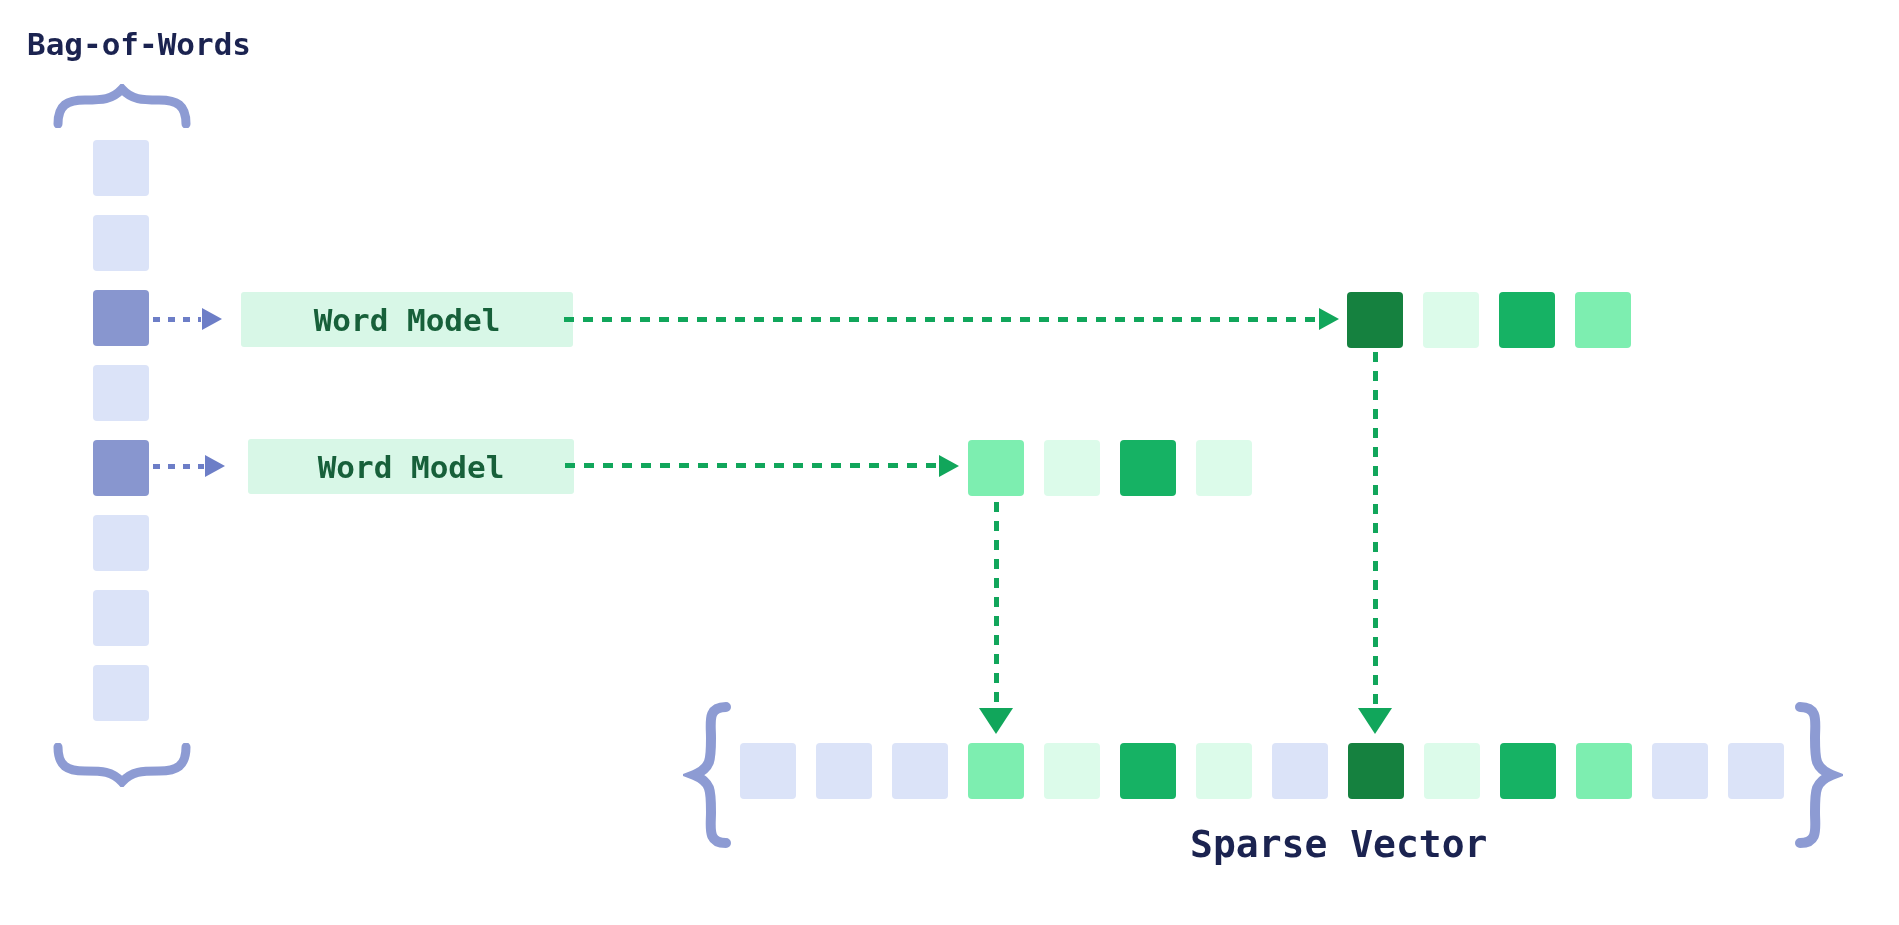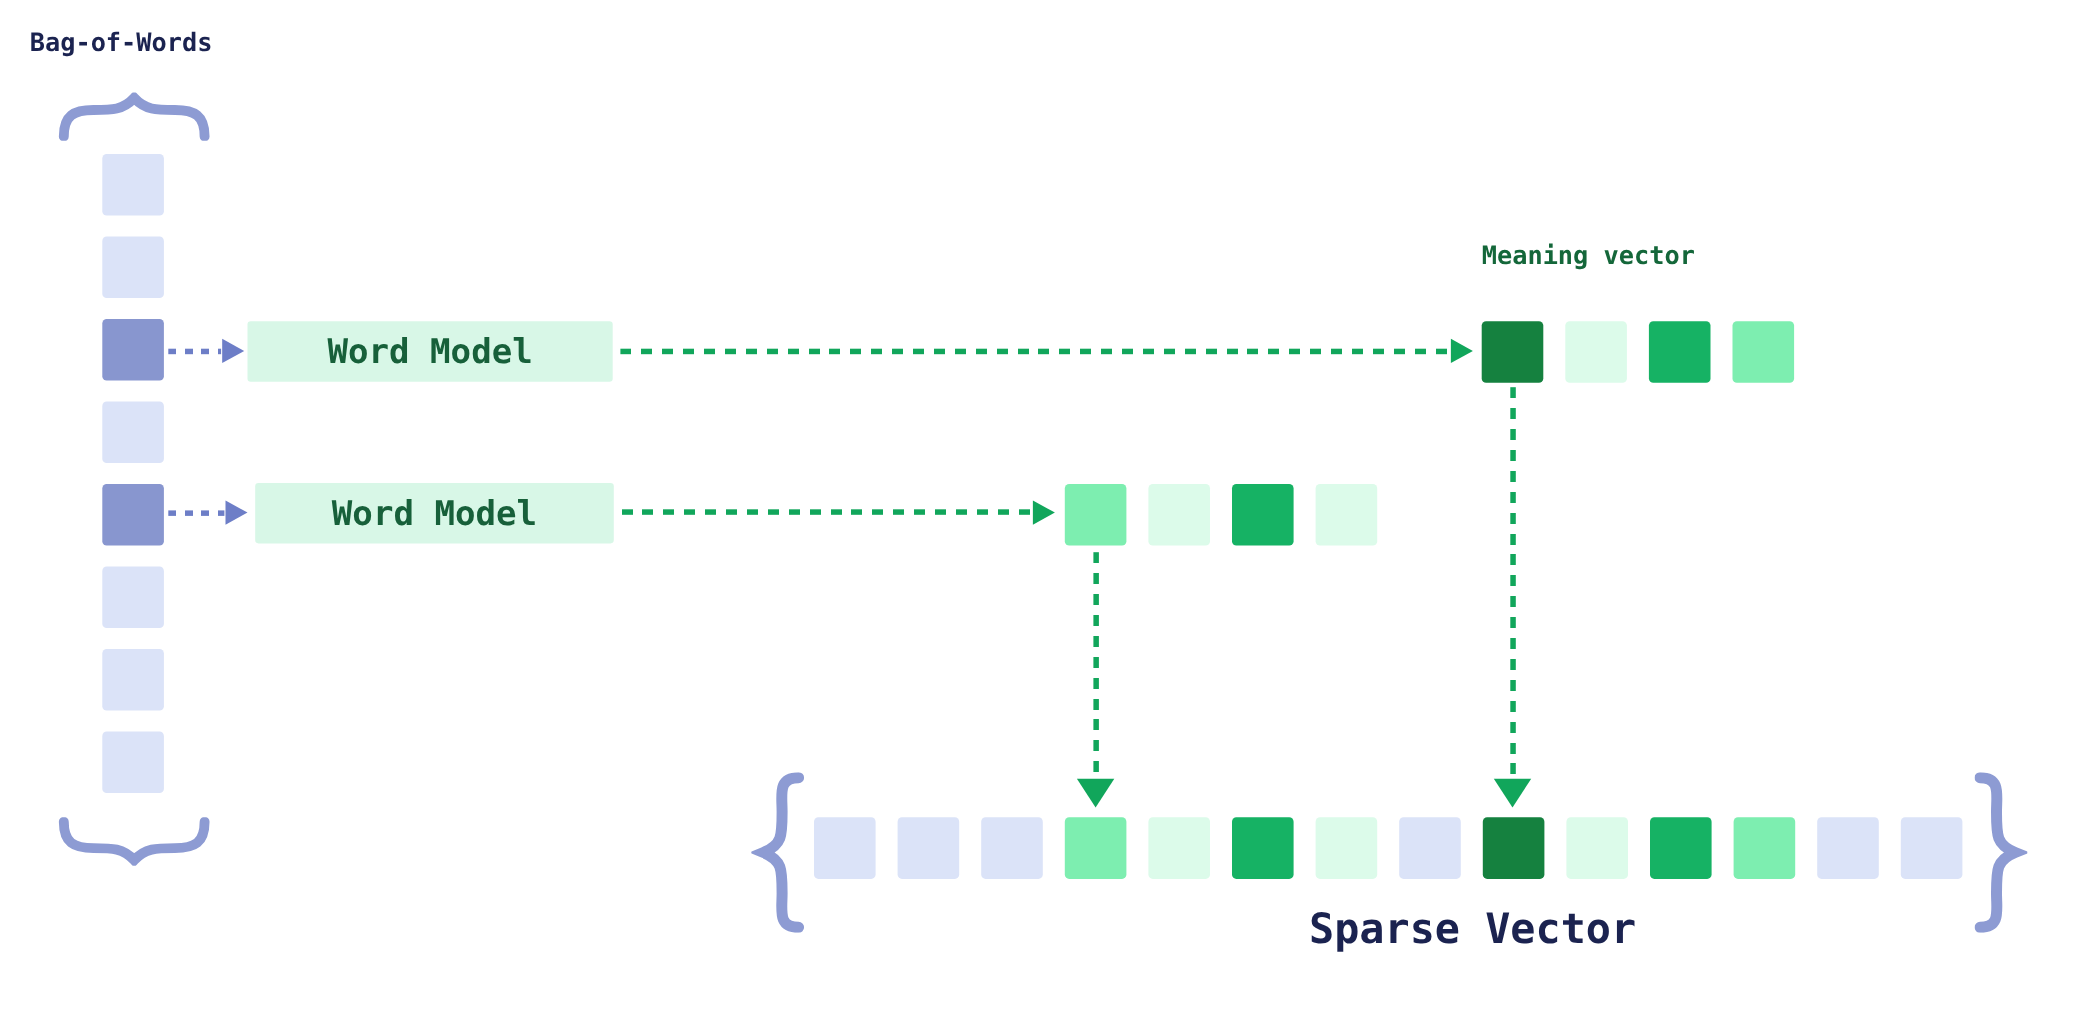--- a/index.html
+++ b/index.html
@@ -1,37 +1,37 @@
 <!DOCTYPE html>
 <html><head>
 <meta charset="utf-8">
 <style>
   html,body{margin:0;padding:0;background:#ffffff;}
   .stage{
     position:relative;width:1899px;height:925px;background:#ffffff;overflow:hidden;
     font-family:"DejaVu Sans Mono","Liberation Mono",monospace;
   }
   .abs{position:absolute;}
-  .lbl{font-weight:700;font-size:23px;white-space:nowrap;}
+  .lbl{font-weight:700;font-size:31px;white-space:nowrap;}
   .lbl-navy{color:#1b2350;}
   .lbl-green{color:#14673a;}
   
   .cellrow{display:flex;gap:20px;}
   .cellcol{display:flex;flex-direction:column;gap:19px;}
   .cell{width:56px;height:56px;border-radius:4px;flex:0 0 auto;}
   .c-lavender{background:#dbe3f8;}
   .c-periwinkle{background:#8896cf;}
   .c-green_dark{background:#15813f;}
   .c-green_mid{background:#16b264;}
   .c-green_light{background:#7deeb0;}
   .c-green_pale{background:#dcfbea;}
   
   .wm-box{
     background:#d8f7e7;border-radius:3px;display:flex;align-items:center;justify-content:center;
-    color:#17603a;font-weight:700;font-size:31px;
+    color:#17603a;font-weight:700;font-size:31px;margin-left:16px;
   }
   
   .dash-h{height:5px;}
   .dash-h.green{background:repeating-linear-gradient(90deg,#11a65b 0 10px,transparent 10px 19px);}
   .dash-h.blue{background:repeating-linear-gradient(90deg,#6d7ec7 0 7px,transparent 7px 15px);}
   .dash-v{width:5px;background:repeating-linear-gradient(180deg,#11a65b 0 10px,transparent 10px 19px);}
   
   .tri-r{width:0;height:0;border-top:11px solid transparent;border-bottom:11px solid transparent;border-left:20px solid #11a65b;}
   .tri-r.blue{border-left-color:#6d7ec7;}
   .tri-d{width:0;height:0;border-left:17px solid transparent;border-right:17px solid transparent;border-top:26px solid #11a65b;}
@@ -75,21 +75,20 @@
   <div class="abs wm-box" style="left:232px;top:439px;width:326px;height:55px;">
     <span>Word Model</span>
   </div>
 
   <div class="abs dash-h green" style="left:564px;top:317px;width:752px;"></div>
   <div class="abs tri-r" style="left:1319px;top:308px;"></div>
 
   <div class="abs dash-h green" style="left:565px;top:463px;width:372px;"></div>
   <div class="abs tri-r" style="left:939px;top:455px;"></div>
 
-  <div class="abs lbl lbl-green" style="left:1347px;top:220px;">Meaning vector</div>
   <div class="abs cellrow" style="left:1347px;top:292px;">
       <div class="cell c-green_dark"></div>
       <div class="cell c-green_pale"></div>
       <div class="cell c-green_mid"></div>
       <div class="cell c-green_light"></div>
     </div>
 
   <div class="abs cellrow" style="left:968px;top:440px;">
       <div class="cell c-green_light"></div>
       <div class="cell c-green_pale"></div>

